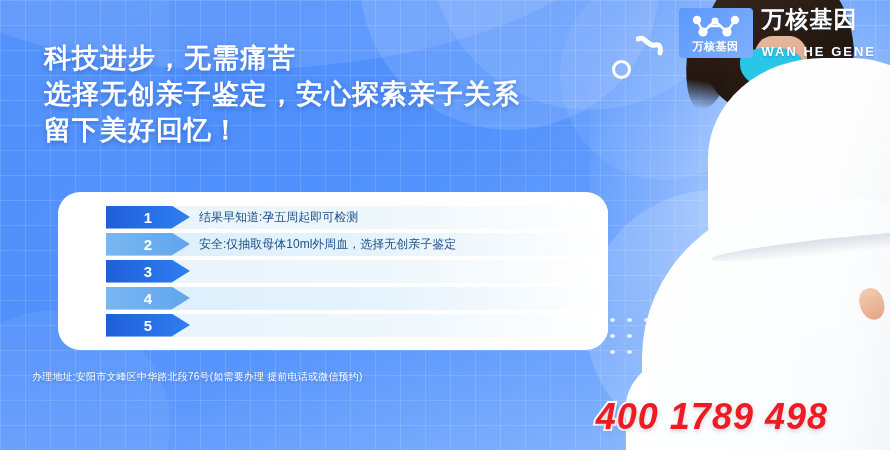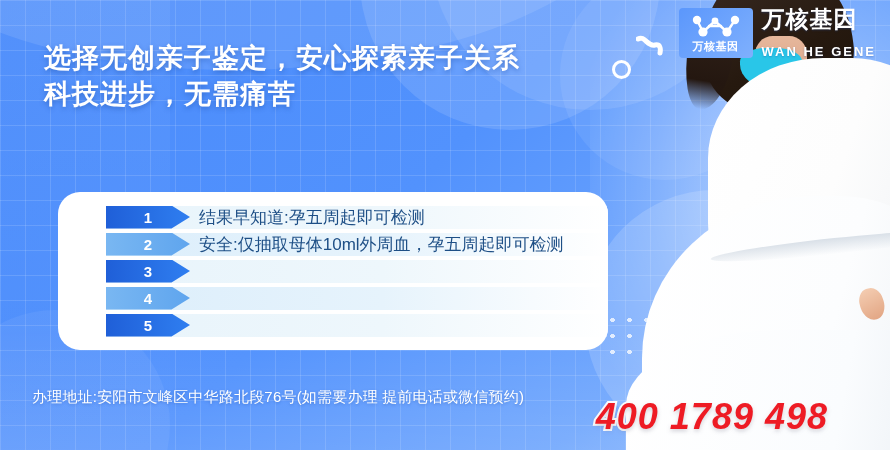--- a/index.html
+++ b/index.html
@@ -308,31 +308,31 @@
     background: linear-gradient(90deg, #1f5fd8 0%, #2f7ef0 100%);
   }
   .feature-row.even .badge {
     background: linear-gradient(90deg, #79b7f2 0%, #5fa5ee 100%);
   }
   .feature-text {
     position: relative;
     z-index: 2;
     margin-left: 9px;
     color: #1e4f86;
-    font-size: 17px;
+    font-size: 12px;
     line-height: 23px;
     white-space: nowrap;
   }
 
   
   .address {
     position: absolute;
-    left: 32px; top: 388px;
-    color: #ffffff;
-    font-size: 15px;
+    left: 32px; top: 370px;
+    color: #ffffff;
+    font-size: 10px;
     letter-spacing: 0.2px;
     text-shadow: 0 1px 3px rgba(25,70,160,0.40);
     z-index: 5;
     white-space: nowrap;
   }
 
   
   .phone {
     position: absolute;
     right: 62px; bottom: 12px;
@@ -403,36 +403,37 @@
       </svg>
       <span class="logo-mark-text">万核基因</span>
     </div>
     <div class="logo-words">
       <span class="logo-cn">万核基因</span>
       <span class="logo-en">WAN HE GENE</span>
     </div>
   </div>
 
   <div class="headline">
+    <div>科技进步，无需痛苦</div>
     <div>选择无创亲子鉴定，安心探索亲子关系</div>
-    <div>科技进步，无需痛苦</div>
+    <div>留下美好回忆！</div>
   </div>
 
   <div class="card">
 
     <div class="feature-row odd">
       <div class="stripe"></div>
       <div class="badge">1</div>
       <div class="feature-text">结果早知道:孕五周起即可检测</div>
     </div>
 
     <div class="feature-row even">
       <div class="stripe"></div>
       <div class="badge">2</div>
-      <div class="feature-text">安全:仅抽取母体10ml外周血，孕五周起即可检测</div>
+      <div class="feature-text">安全:仅抽取母体10ml外周血，选择无创亲子鉴定</div>
     </div>
 
     <div class="feature-row odd">
       <div class="stripe"></div>
       <div class="badge">3</div>
     </div>
 
     <div class="feature-row even">
       <div class="stripe"></div>
       <div class="badge">4</div>

